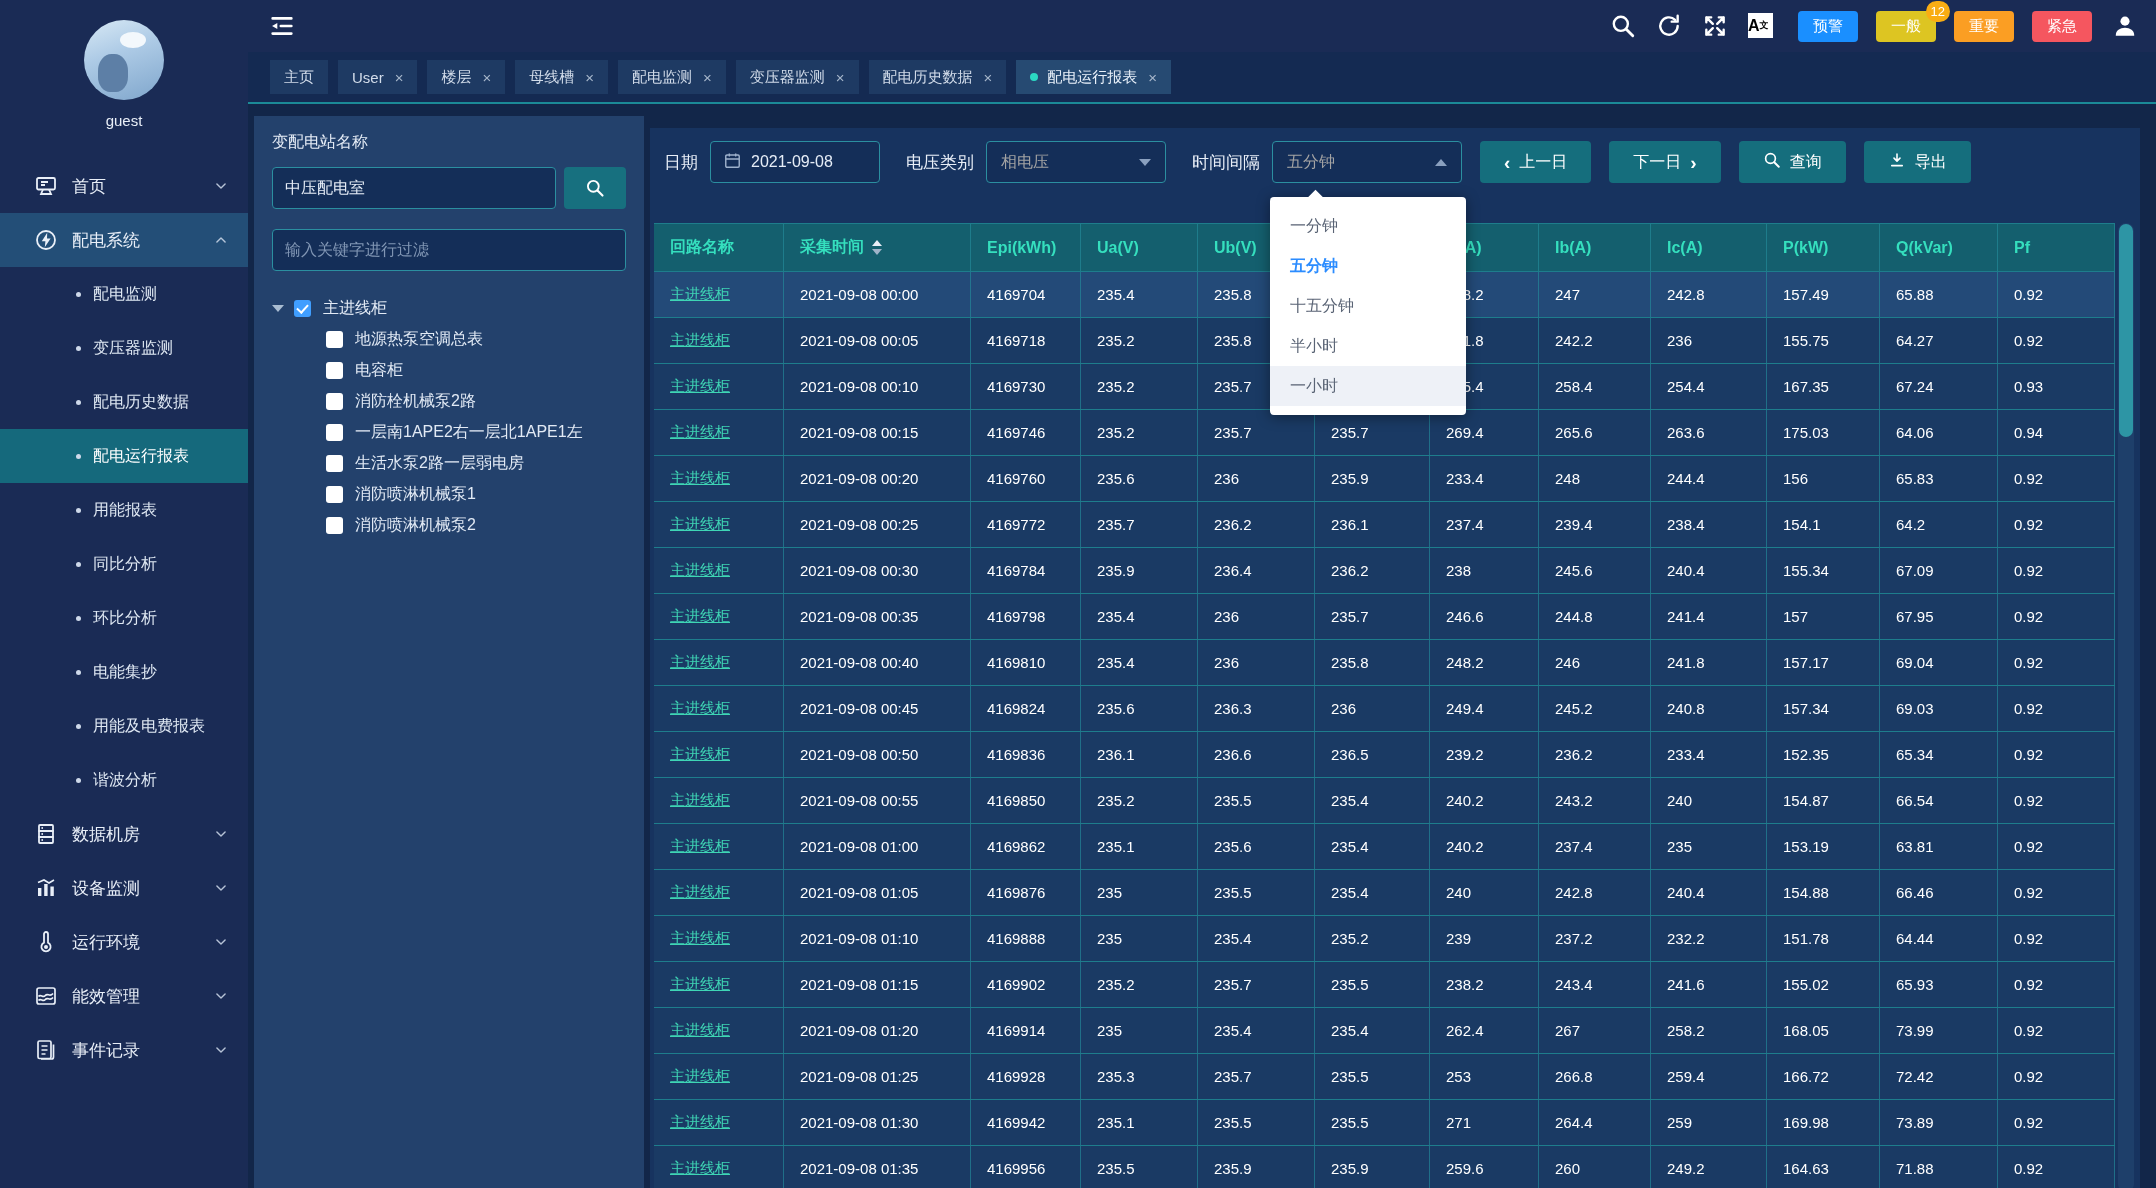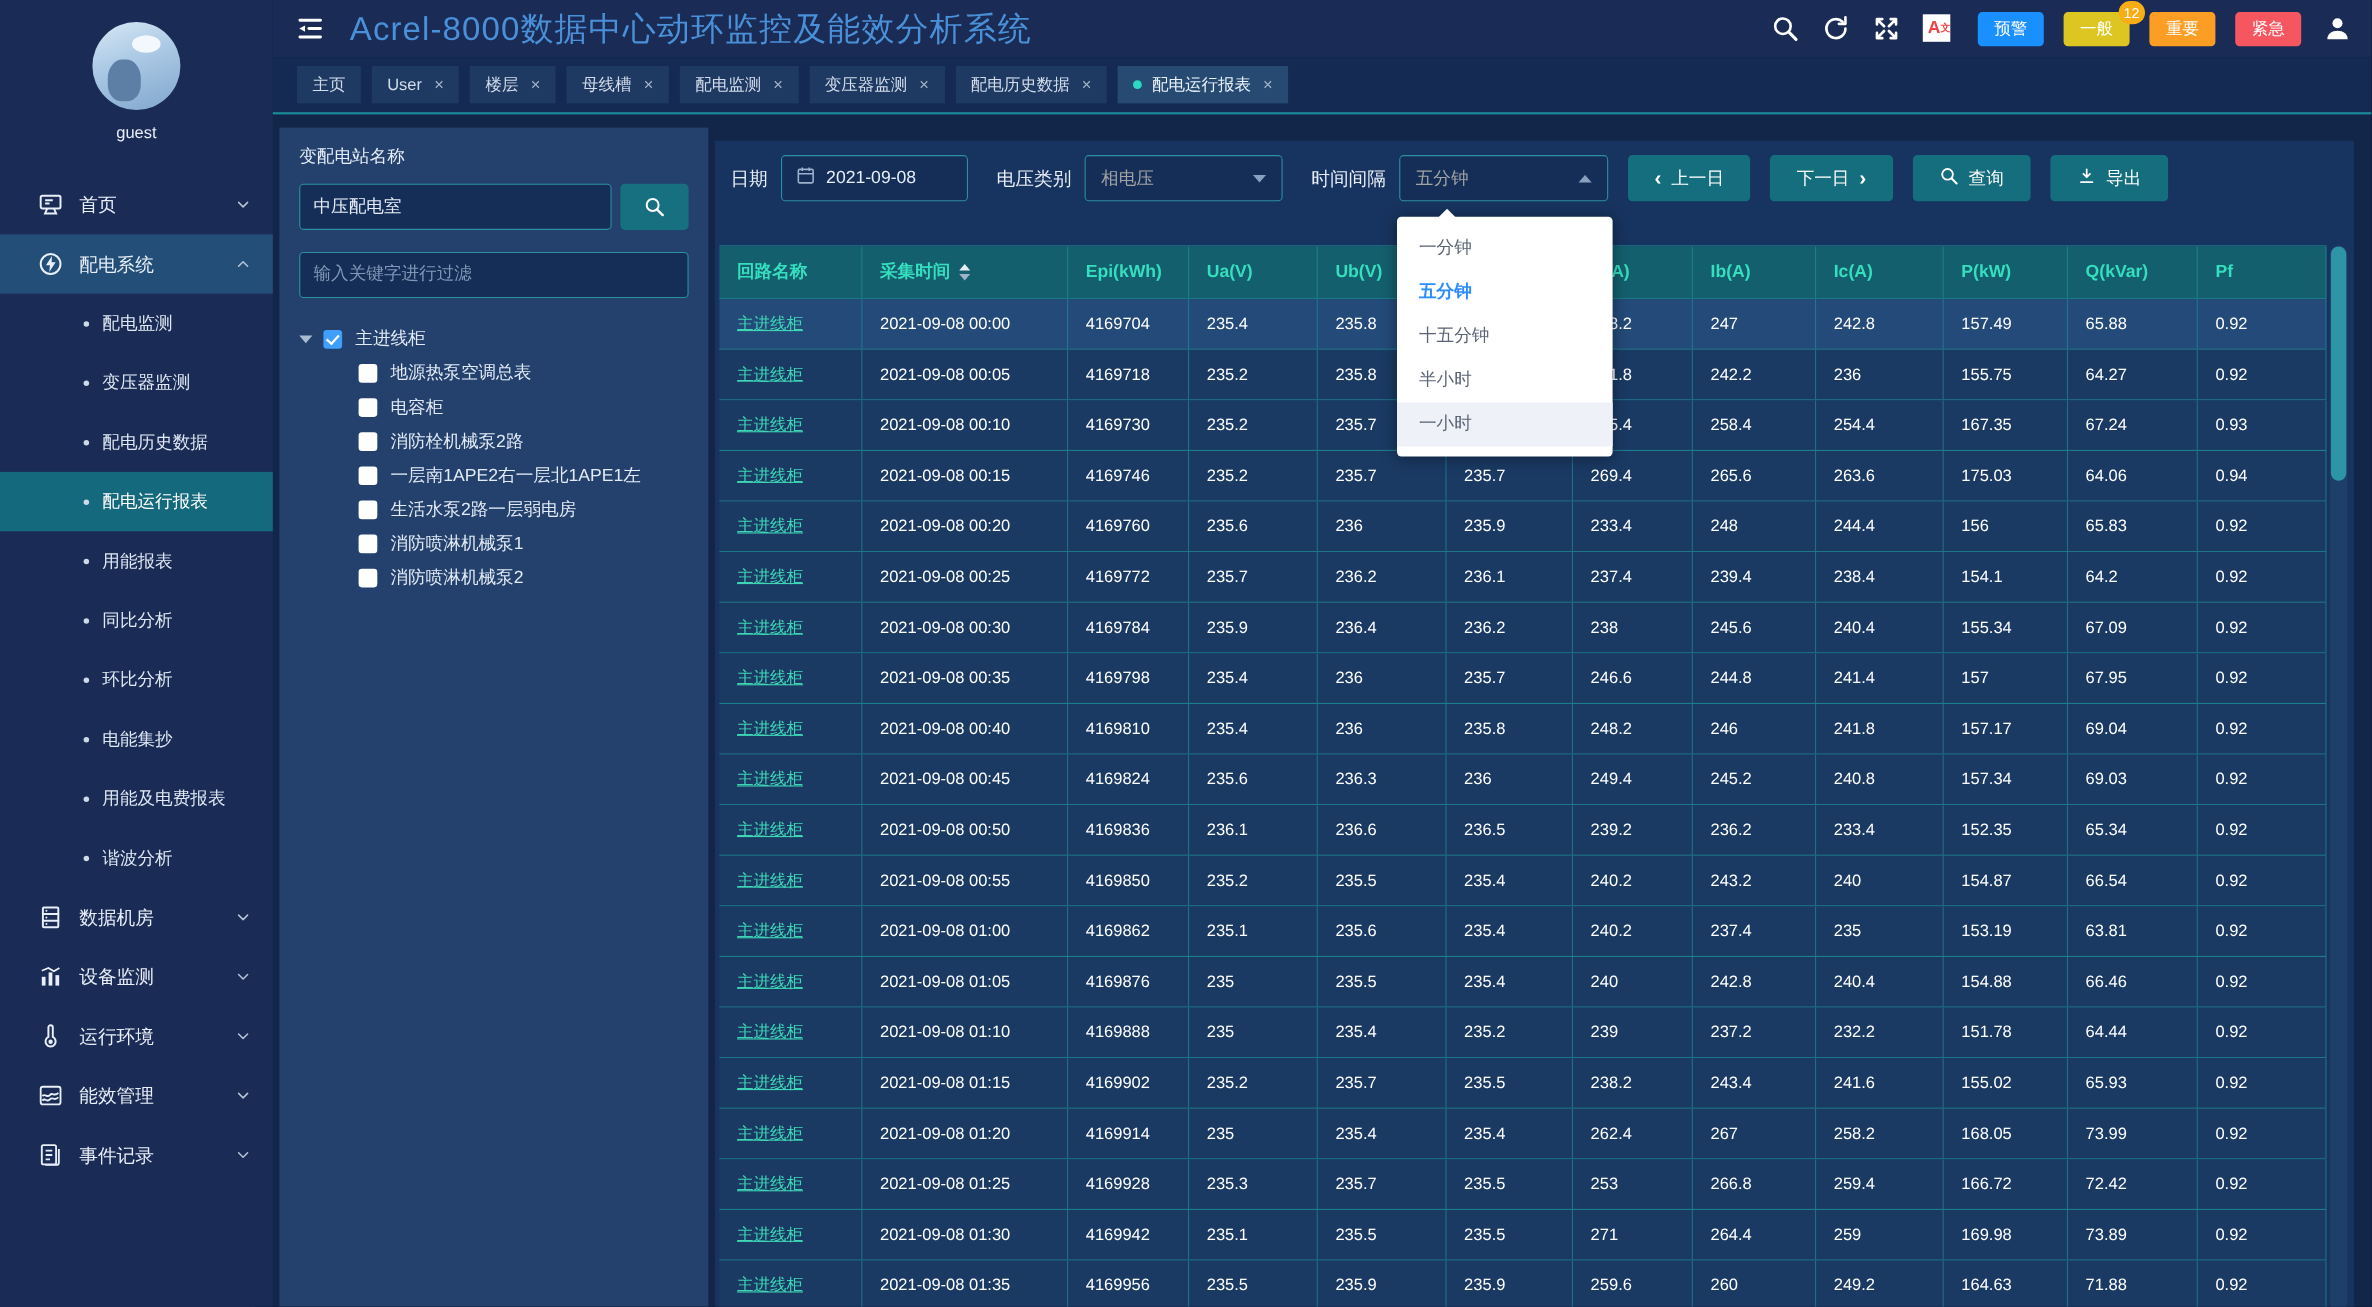--- a/index.html
+++ b/index.html
@@ -25,22 +25,22 @@
   .sub-item .dot{width:5px;height:5px;border-radius:50%;background:#ced9ea;margin-right:12px;flex:none;}
   .sub-item.active{background:#15697c;color:#ffffff;}
   
   .topbar{position:absolute;left:248px;top:0;width:1908px;height:52px;background:#1a2b55;display:flex;align-items:center;z-index:6;}
   .hamburger{margin-left:20px;width:28px;height:28px;cursor:pointer;}
   .hamburger svg{width:28px;height:28px;display:block;}
   .app-title{margin:0 0 0 22px;font-size:30px;font-weight:500;color:#4a90d8;letter-spacing:1px;white-space:nowrap;}
   .top-right{margin-left:auto;margin-right:18px;display:flex;align-items:center;gap:20px;}
   .hicon{width:26px;height:26px;cursor:pointer;}
   .hicon svg{width:26px;height:26px;display:block;}
-  .tr-box{display:block;width:25px;height:25px;background:#ffffff;border-radius:0;color:#ef4444;
-          font-size:16px;font-weight:bold;text-align:right;line-height:25px;}
+  .tr-box{display:block;width:25px;height:25px;background:#ffffff;border-radius:0;color:#000000;
+          font-size:16px;font-weight:bold;text-align:left;line-height:25px;}
   .tr-box small{font-size:9px;vertical-align:top;}
   .alarm{position:relative;border:none;border-radius:4px;color:#fff;font-size:15px;padding:6px 15px;cursor:pointer;
          font-family:inherit;}
   .badge{position:absolute;top:-10px;right:-14px;background:#f9ad14;color:#fff;font-size:13px;height:21px;min-width:21px;
          padding:0 5px;border-radius:11px;line-height:21px;text-align:center;}
   
   .tabbar{position:absolute;left:248px;top:52px;width:1908px;height:52px;background:#142a52;display:flex;align-items:center;
           padding-left:22px;gap:10px;border-bottom:2px solid #1b8a97;z-index:6;}
   .tab{height:34px;background:#1e3a63;color:#d2dcea;font-size:15px;display:flex;align-items:center;padding:0 14px;cursor:pointer;white-space:nowrap;}
   .tab.active{background:#264a72;color:#e9f1fa;}
@@ -264,21 +264,20 @@
       </nav>
   </aside>
 
   <header class="topbar">
     <span class="hamburger">
         <svg viewBox="0 0 24 24">
           <path d="M4 5.5h16M11 12h9M4 18.5h16" stroke="#fff" stroke-width="2.3" stroke-linecap="round"></path>
           <path d="M8 9.5L3.5 12 8 14.5z" fill="#fff"></path>
         </svg>
       </span>
-    <h1 class="app-title">Acrel-8000数据中心动环监控及能效分析系统</h1>
     <div class="top-right">
       <span id="header-icons" style="display:flex;gap:20px;align-items:center;">
           <span class="hicon">
             <svg viewBox="0 0 24 24">
               <circle cx="10" cy="10" r="6.5" fill="none" stroke="#fff" stroke-width="2.2"></circle>
               <line x1="15" y1="15" x2="21" y2="21" stroke="#fff" stroke-width="2.6" stroke-linecap="round"></line>
             </svg>
           </span>
           <span class="hicon">
             <svg viewBox="0 0 24 24">

